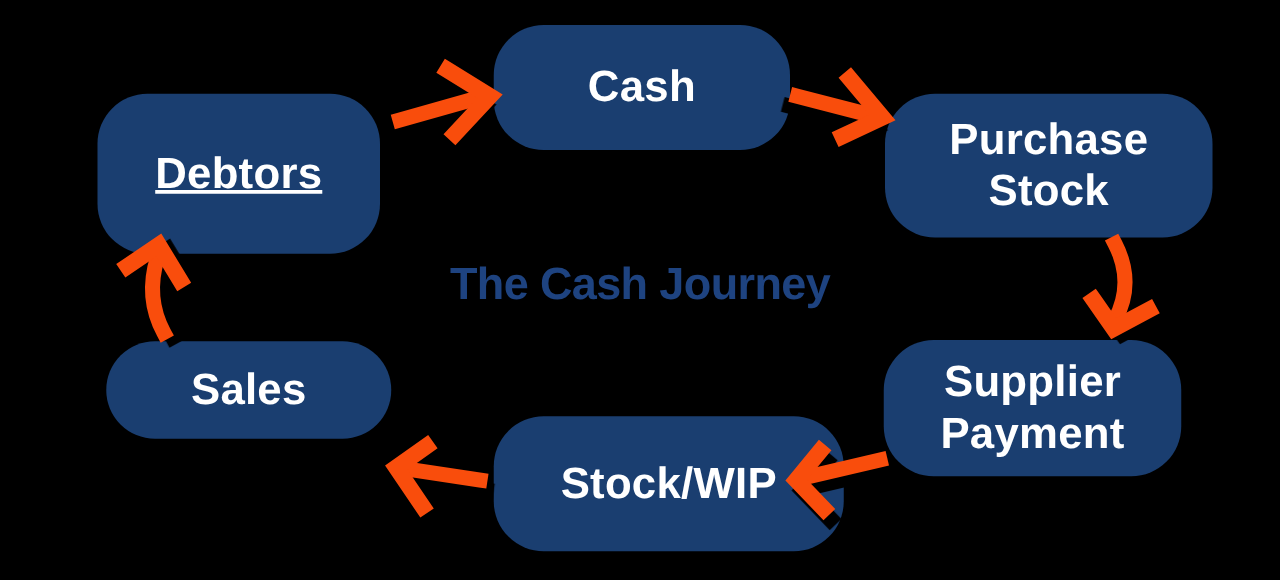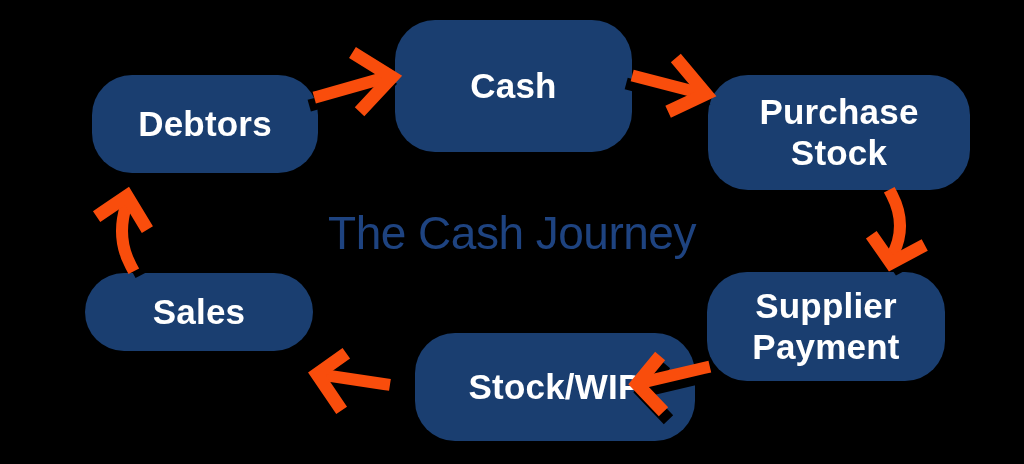--- a/index.html
+++ b/index.html
@@ -28,34 +28,34 @@
     justify-content: center;
     color: var(--box-text);
     font-weight: bold;
     font-size: 35px;
     text-align: center;
     line-height: 1.15;
     white-space: pre-line;
     letter-spacing: 0.2px;
     filter: drop-shadow(7px 7px 0 rgba(0,0,0,0.95));
   }
-  #node-cash      { left: 395px; top: 20px;  width: 237px; height: 132px; }
-  #node-debtors   { left: 92px;  top: 75px;  width: 226px; height: 98px; }
+  #node-cash      { left: 395px; top: 20px;  width: 237px; height: 100px; }
+  #node-debtors   { left: 78px;  top: 75px;  width: 226px; height: 128px; text-decoration: underline; }
   #node-purchase  { left: 708px; top: 75px;  width: 262px; height: 115px; }
   #node-sales     { left: 85px;  top: 273px; width: 228px; height: 78px; }
-  #node-stockwip  { left: 395px; top: 333px; width: 280px; height: 108px; margin-left: 20px; }
+  #node-stockwip  { left: 395px; top: 333px; width: 280px; height: 108px; }
   #node-supplier  { left: 707px; top: 272px; width: 238px; height: 109px; }
 
   .diagram-title {
     position: absolute;
     left: 0; right: 0;
     top: 206px;
     text-align: center;
-    font-size: 46px;
-    font-weight: normal;
+    font-size: 36px;
+    font-weight: bold;
     letter-spacing: -0.5px;
     color: var(--title-color);
   }
 
   .arrow { position: absolute; color: var(--arrow-color); }
   .arrow svg { display: block; width: 100%; height: 100%; overflow: visible; }
   .arrow path {
     fill: none;
     stroke: currentColor;
     stroke-linecap: square;

